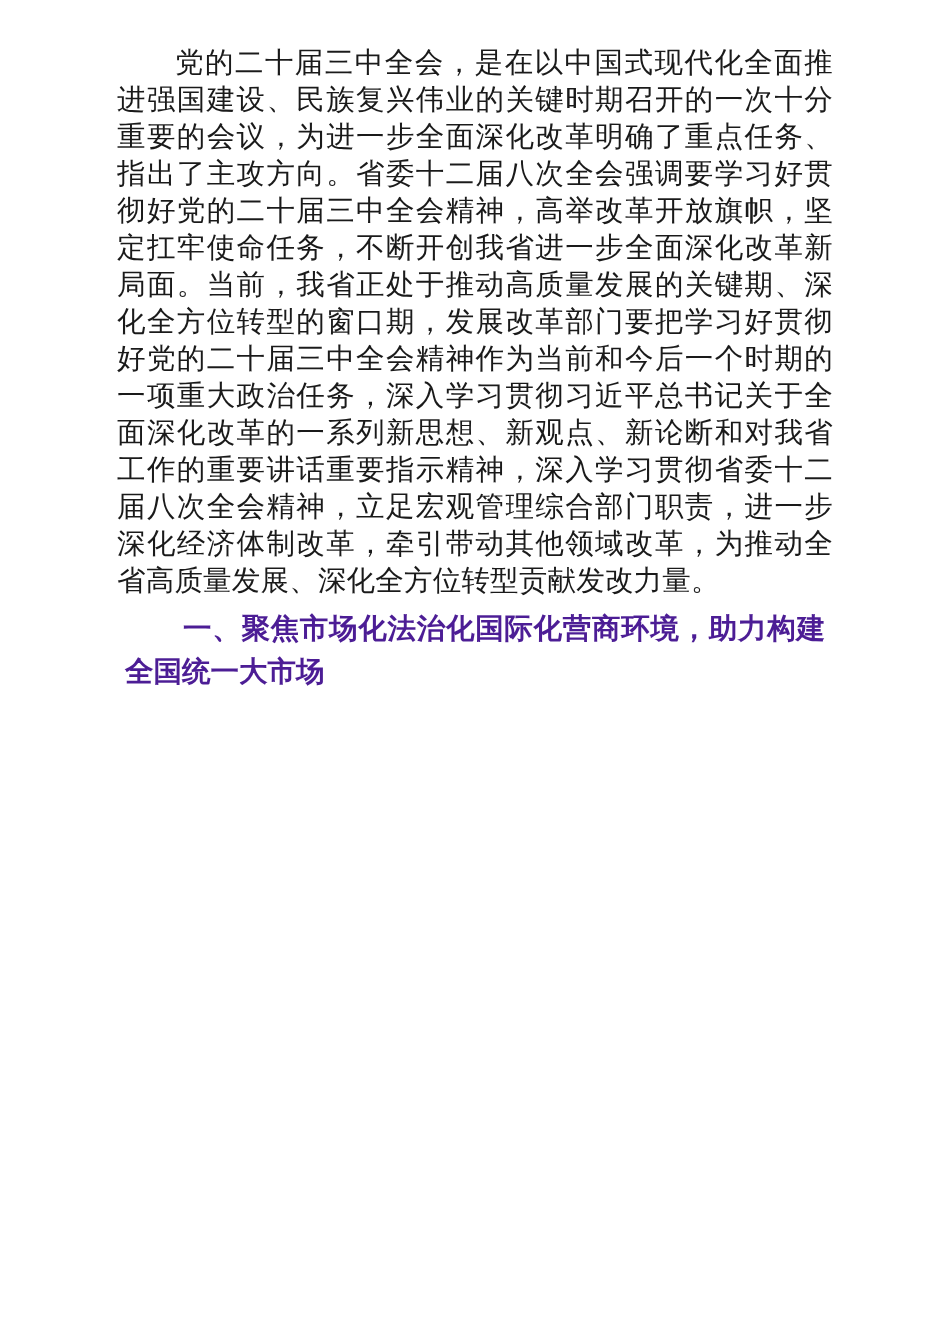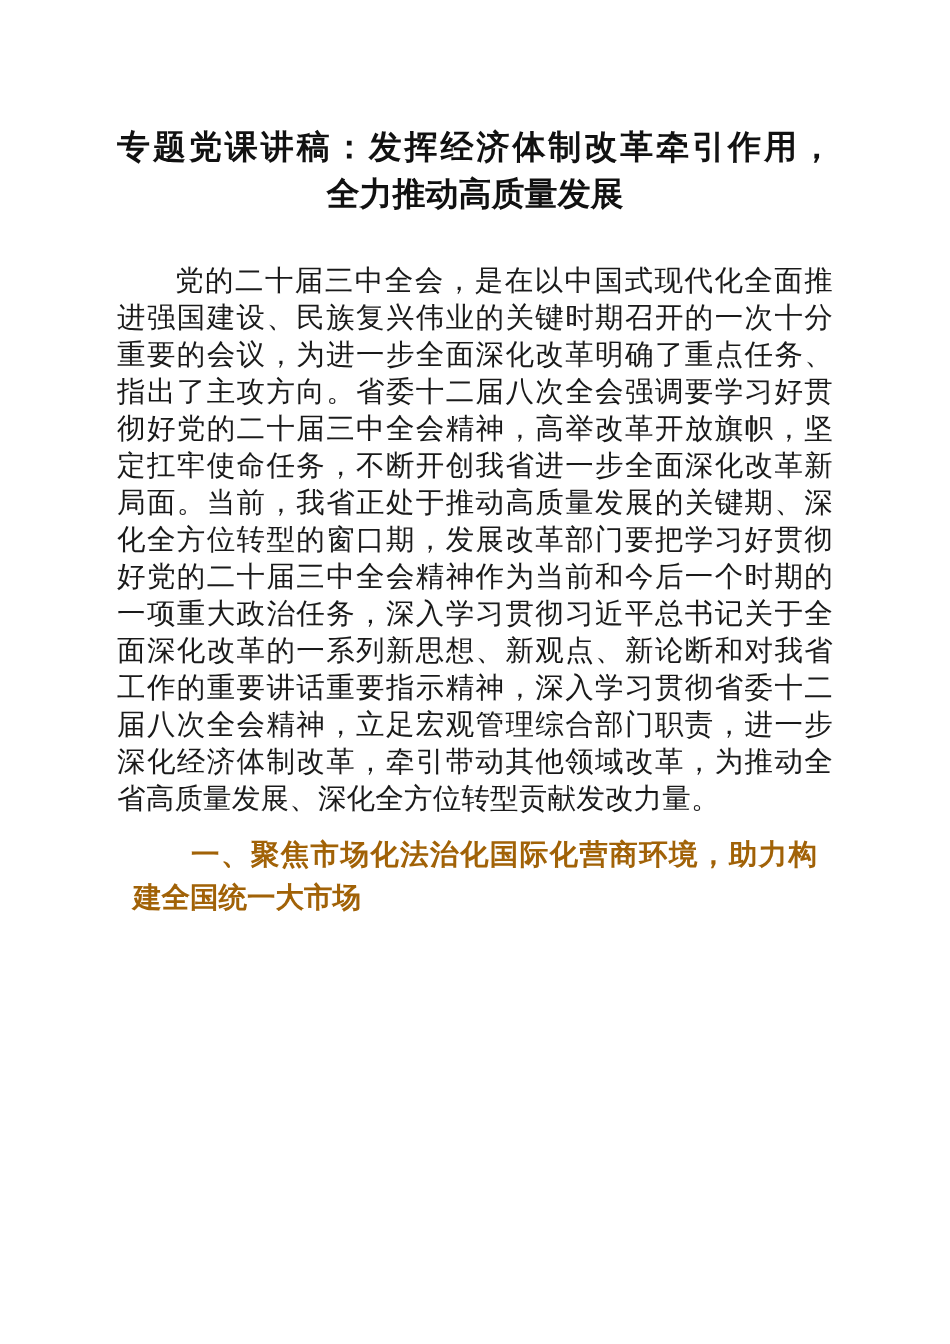--- a/index.html
+++ b/index.html
@@ -68,42 +68,38 @@
     text-indent: 58px;
     letter-spacing: 0.2px;
     color: #1a1a1a;
     font-weight: 400;
   }
   p.para.last-justify {
     text-align-last: left;
   }
   
   h2.section-heading {
-    margin: 16px;
+    margin: 8px;
     font-family: "Liberation Sans", "DejaVu Sans", sans-serif;
     font-weight: bold;
     font-size: 28.5px;
     line-height: 42.5px;
     text-align: justify;
     text-align-last: left;
     text-justify: inter-character;
     text-indent: 58px;
-    color: #a16207;
+    color: #4c1d95;
   }
 </style>
 </head>
 <body>
 
 <div class="page">
   <div class="content">
 
-    <h1 class="doc-title">
-      <span class="title-line title-line-1">专题党课讲稿：发挥经济体制改革牵引作用，</span>
-      <span class="title-line title-line-2">全力推动高质量发展</span>
-    </h1>
 
     <div class="body-block">
 
       <p class="para">党的二十届三中全会，是在以中国式现代化全面推进强国建设、民族复兴伟业的关键时期召开的一次十分重要的会议，为进一步全面深化改革明确了重点任务、指出了主攻方向。省委十二届八次全会强调要学习好贯彻好党的二十届三中全会精神，高举改革开放旗帜，坚定扛牢使命任务，不断开创我省进一步全面深化改革新局面。当前，我省正处于推动高质量发展的关键期、深化全方位转型的窗口期，发展改革部门要把学习好贯彻好党的二十届三中全会精神作为当前和今后一个时期的一项重大政治任务，深入学习贯彻习近平总书记关于全面深化改革的一系列新思想、新观点、新论断和对我省工作的重要讲话重要指示精神，深入学习贯彻省委十二届八次全会精神，立足宏观管理综合部门职责，进一步深化经济体制改革，牵引带动其他领域改革，为推动全省高质量发展、深化全方位转型贡献发改力量。</p>
 
       <h2 class="section-heading">一、聚焦市场化法治化国际化营商环境，助力构建全国统一大市场</h2>
 
 
     </div>
   </div>

